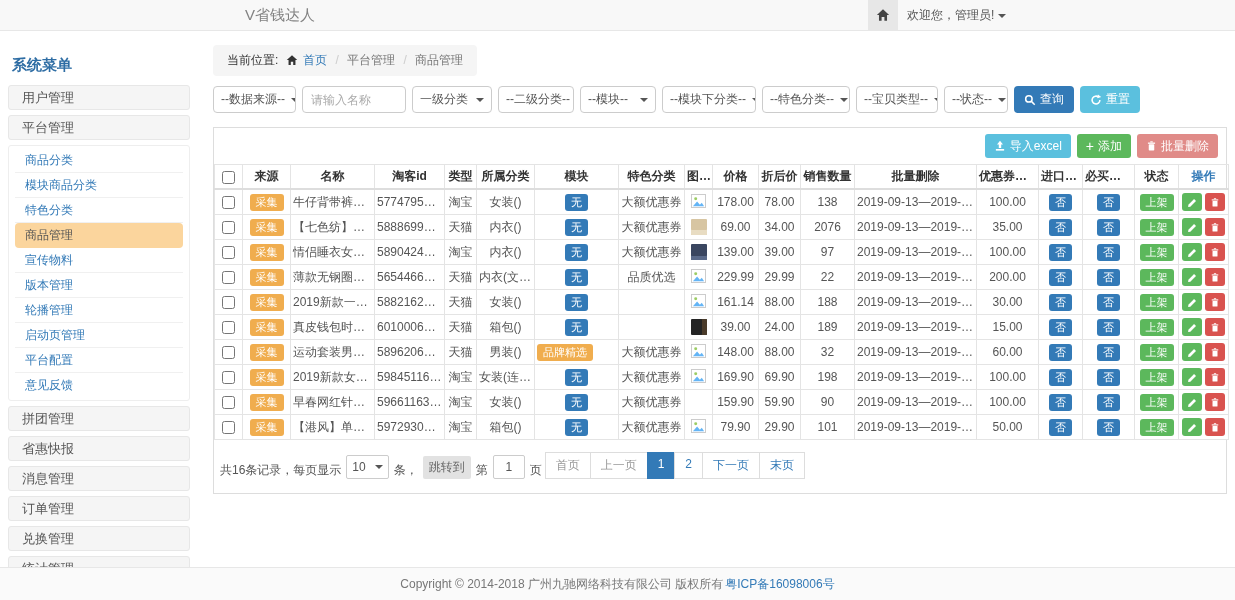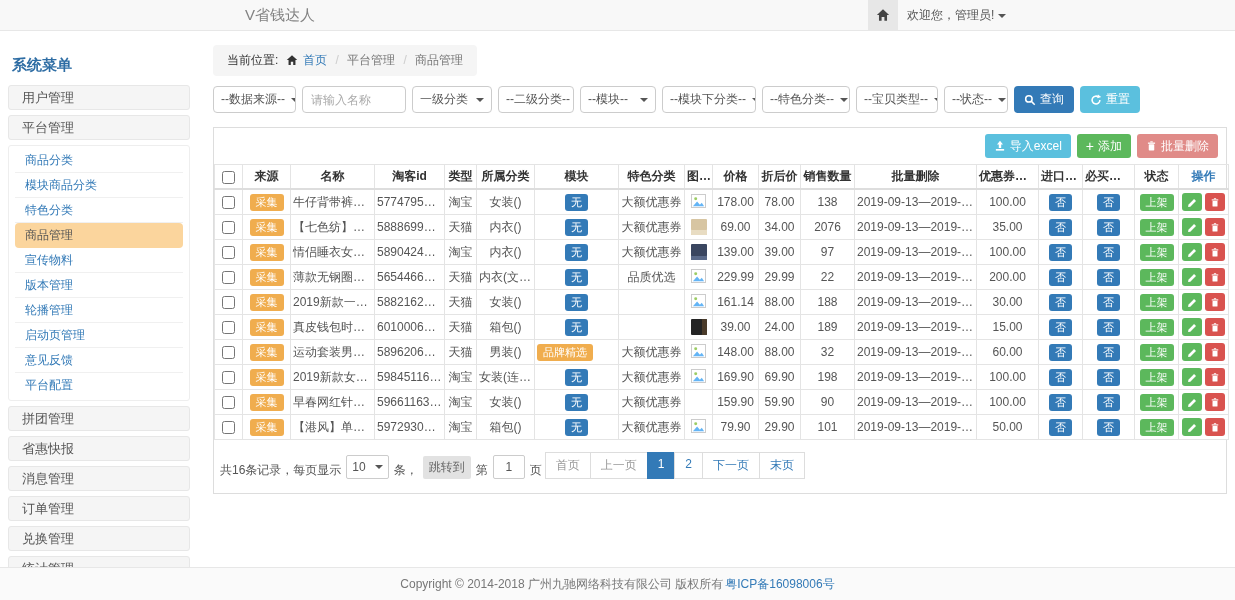--- a/index.html
+++ b/index.html
@@ -117,22 +117,22 @@
       <div class="side-group">平台管理</div>
       <div class="side-sub">
         <div class="side-sub-item">商品分类</div>
         <div class="side-sub-item">模块商品分类</div>
         <div class="side-sub-item">特色分类</div>
         <div class="side-sub-item active">商品管理</div>
         <div class="side-sub-item">宣传物料</div>
         <div class="side-sub-item">版本管理</div>
         <div class="side-sub-item">轮播管理</div>
         <div class="side-sub-item">启动页管理</div>
+        <div class="side-sub-item">平台配置</div>
         <div class="side-sub-item">意见反馈</div>
-        <div class="side-sub-item">平台配置</div>
       </div>
       <div class="side-group">拼团管理</div>
       <div class="side-group">省惠快报</div>
       <div class="side-group">消息管理</div>
       <div class="side-group">订单管理</div>
       <div class="side-group">兑换管理</div>
       <div class="side-group">统计管理</div>
     </div>
 </div>
 

